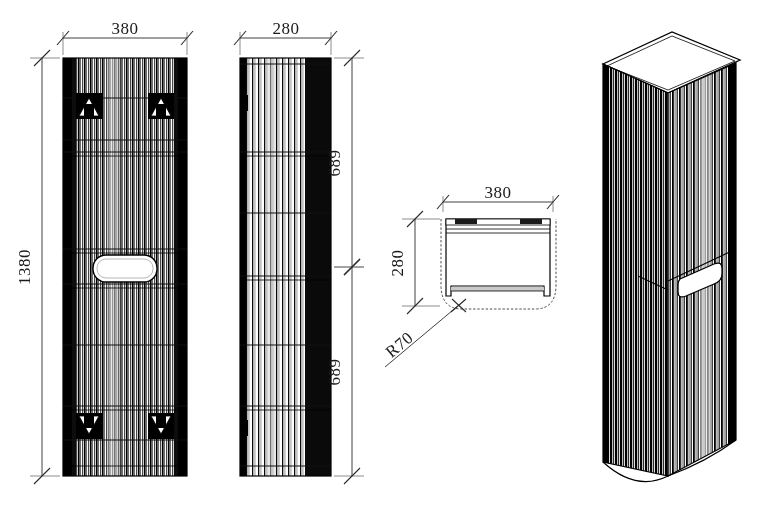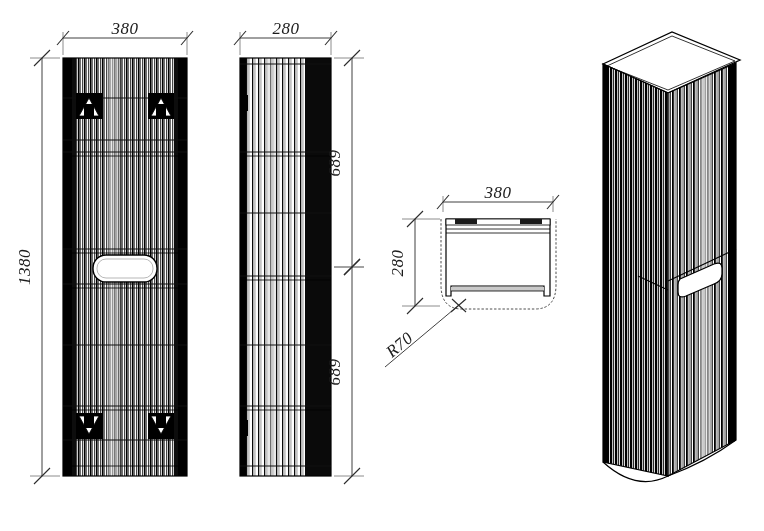--- a/index.html
+++ b/index.html
@@ -12,21 +12,20 @@
     height: 531px;
     position: relative;
     overflow: hidden;
     font-family: "Liberation Serif", serif;
   }
   #drawing-root {
     position: absolute;
     left: 0; top: 0;
     width: 764px;
     height: 531px;
-    font-style: italic;
   }
   svg.cad {
     position: absolute;
     left: 0; top: 0;
     width: 764px;
     height: 531px;
     display: block;
   }
   .dim-text {
     font-family: "Liberation Serif", serif;

